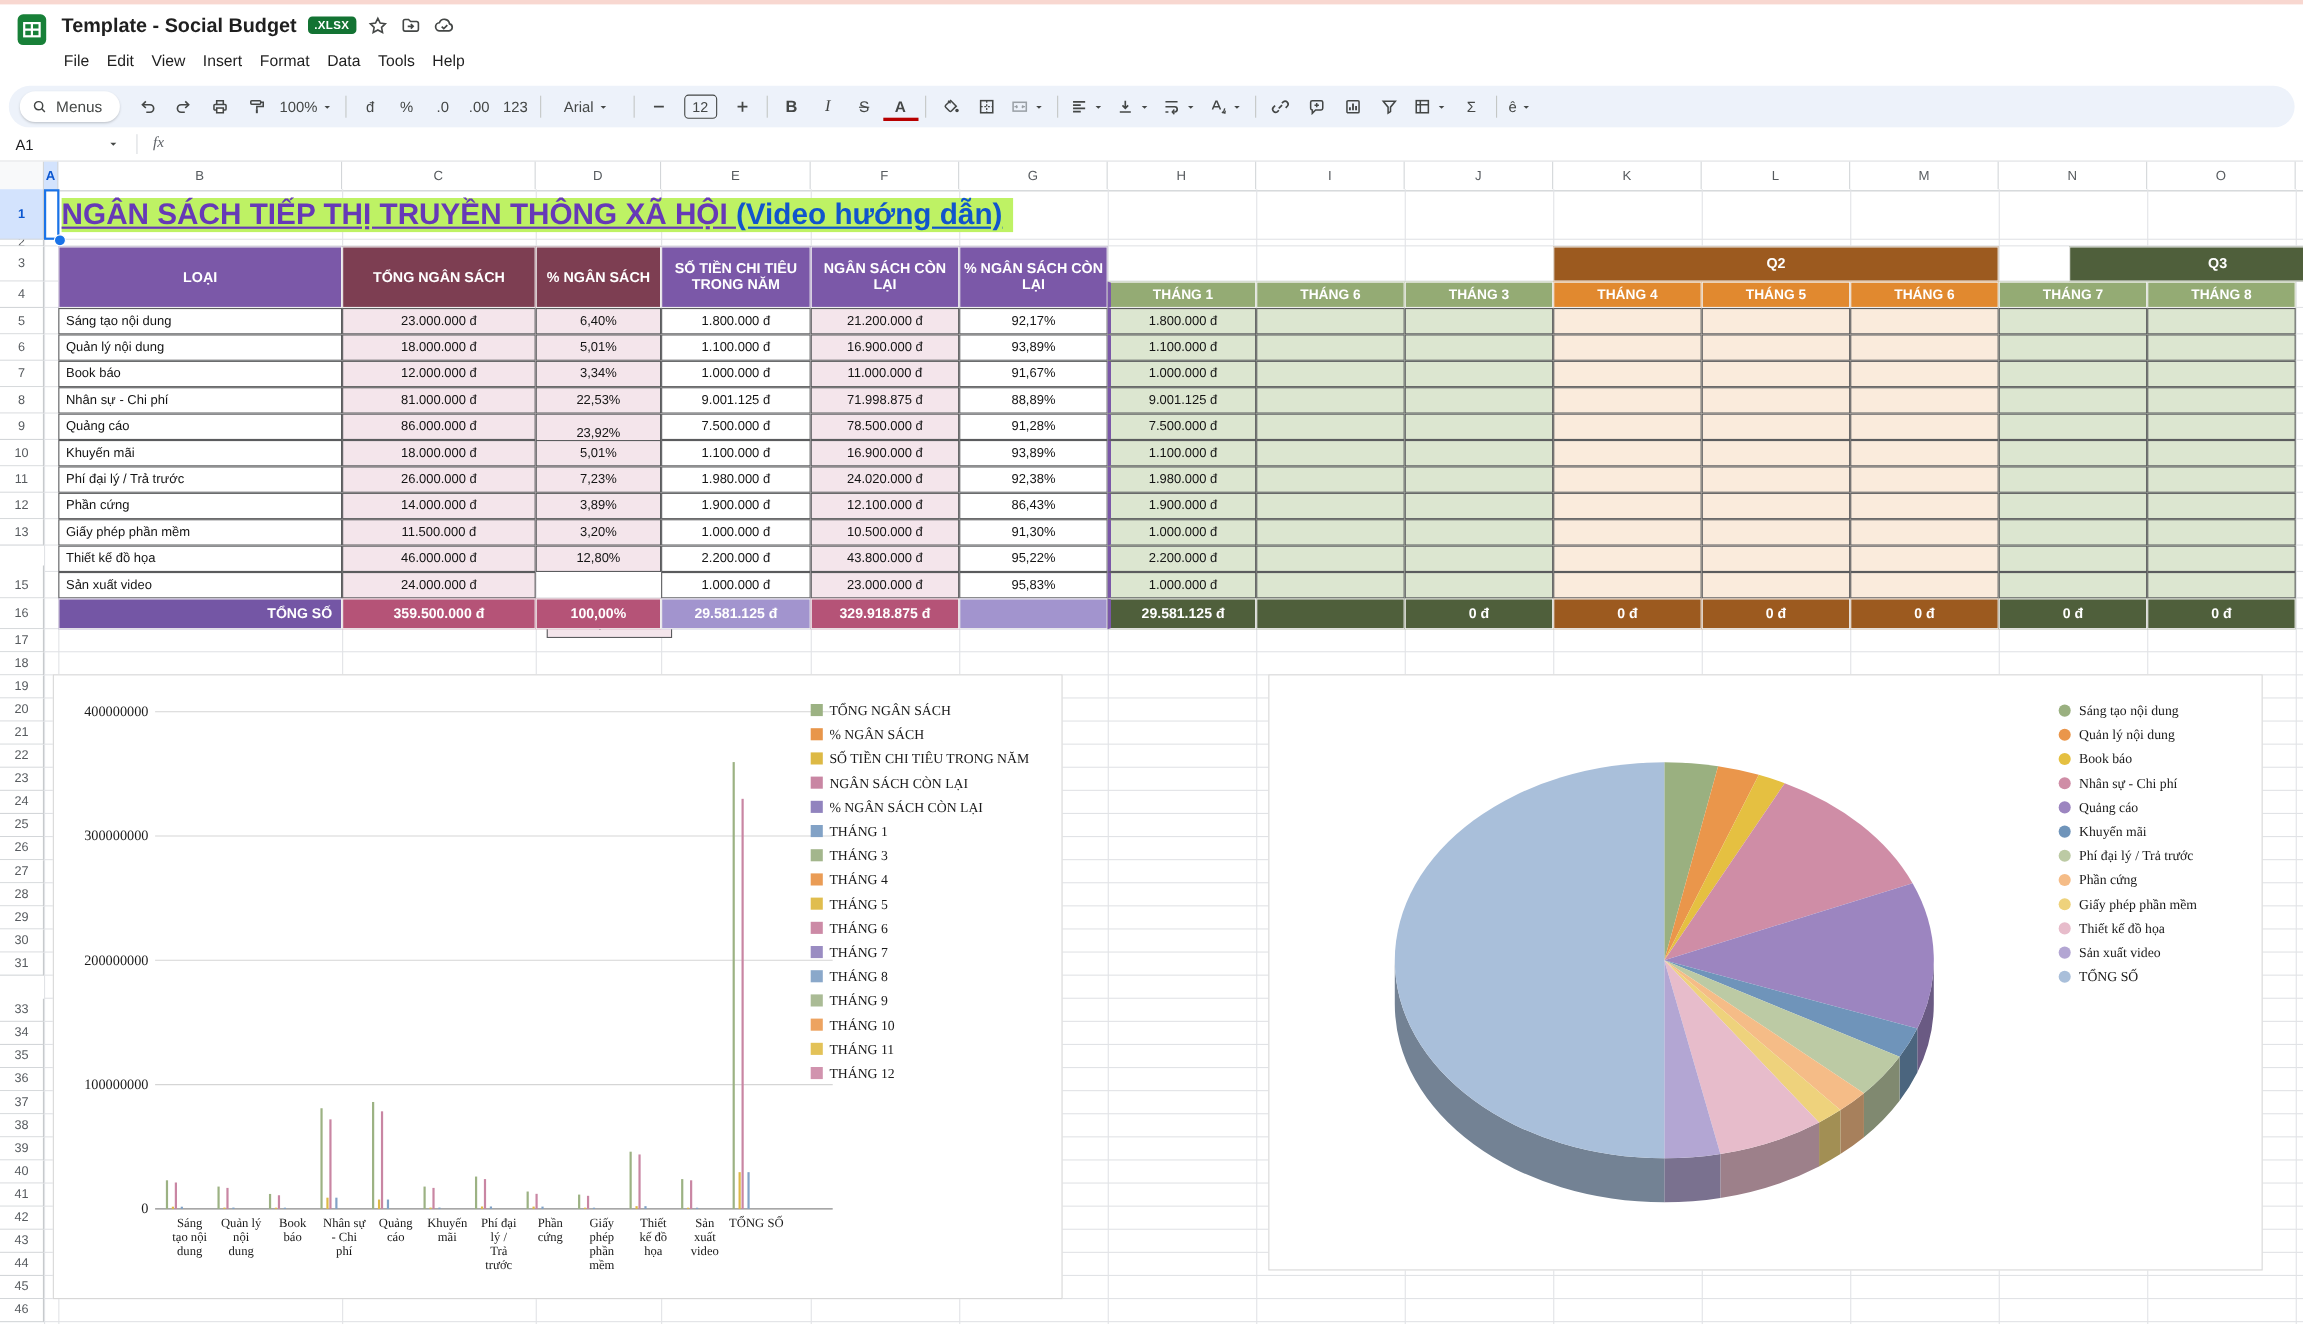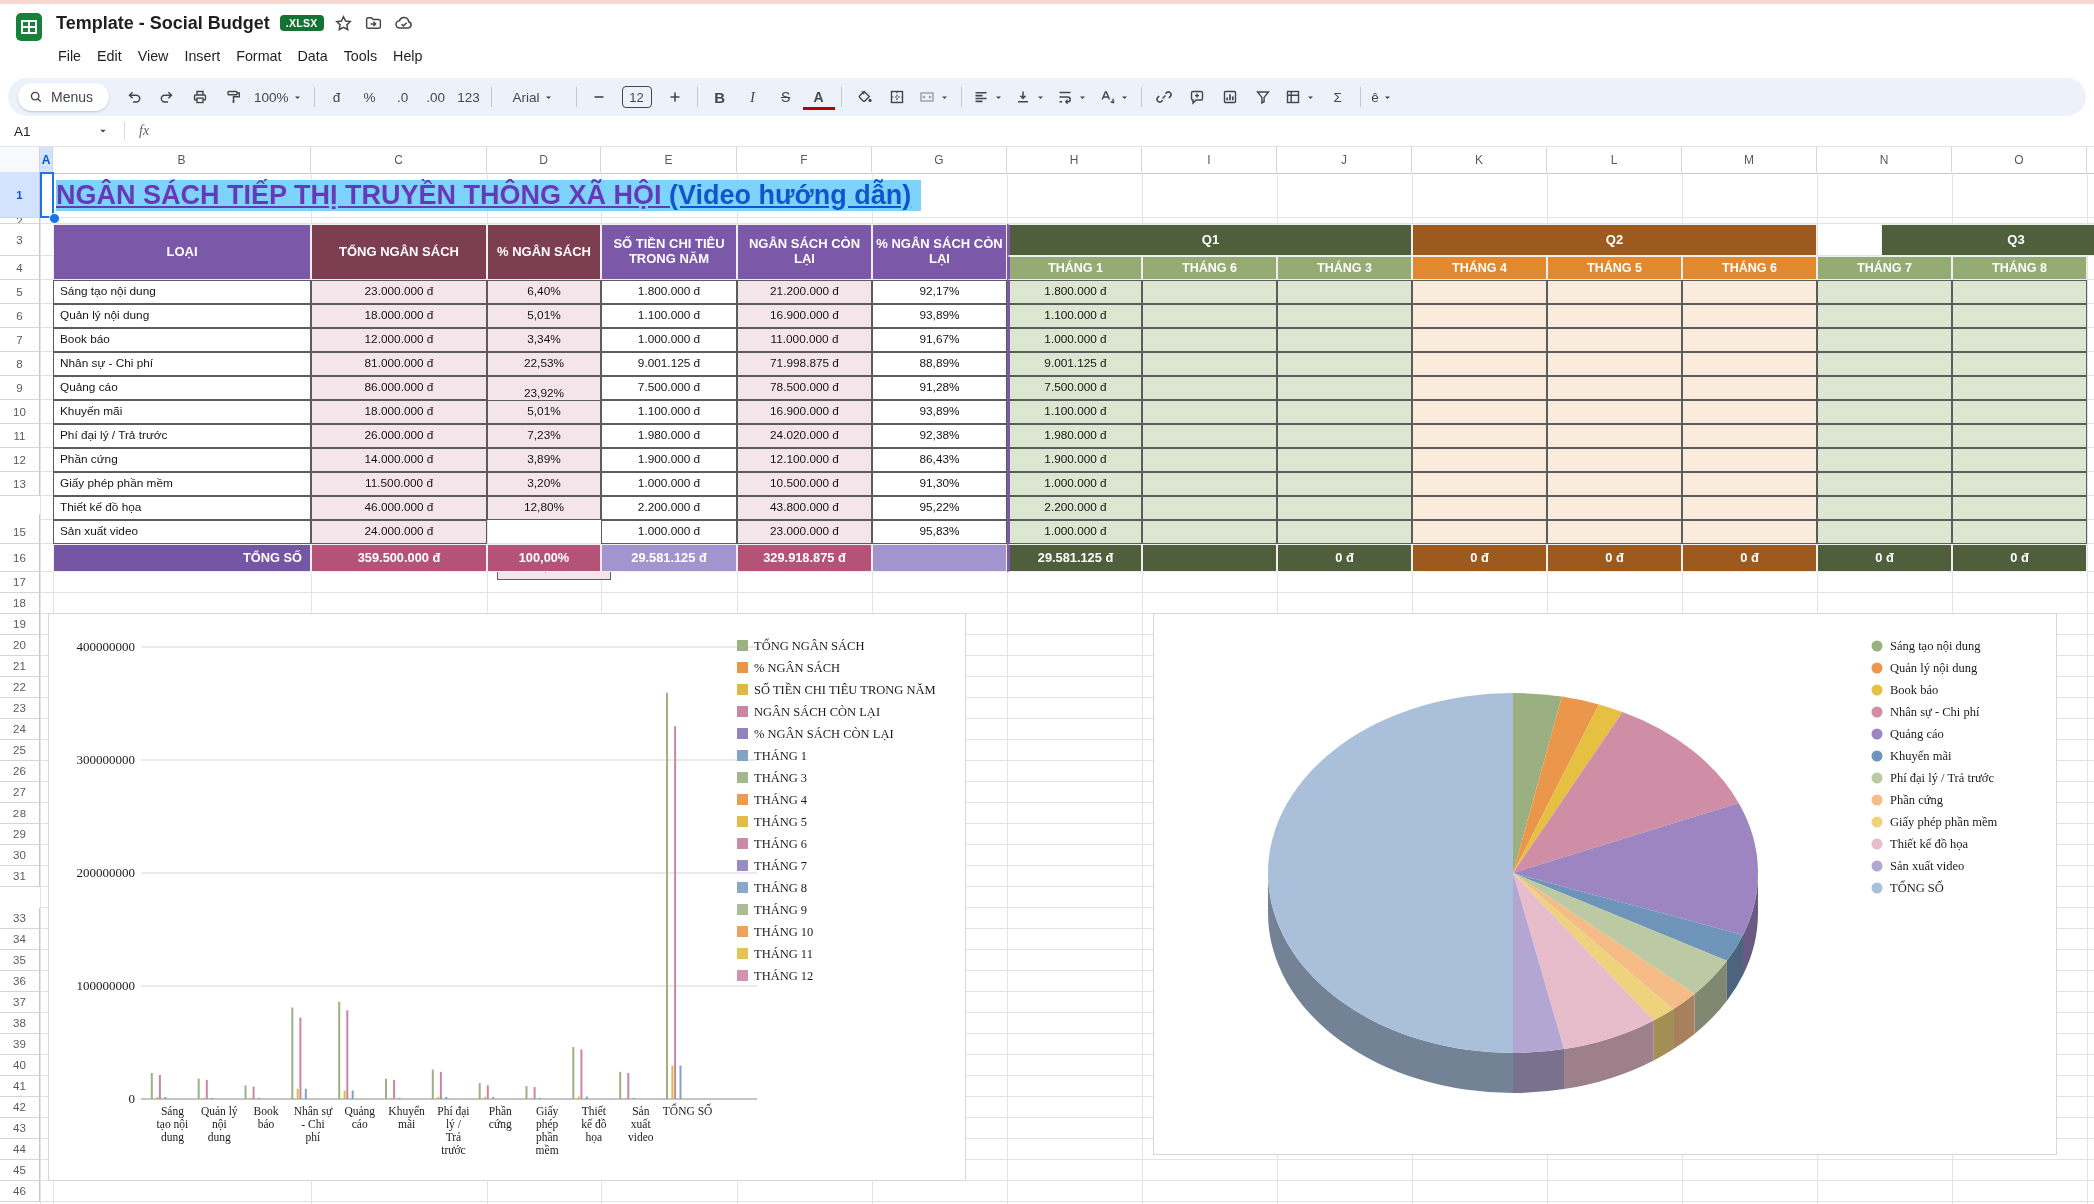--- a/index.html
+++ b/index.html
@@ -42,21 +42,21 @@
            font-size:12px;color:#575b5f;border-right:1px solid #d3d6d9;box-sizing:border-box;}
   .colhead.sel{background:#d3e3fd;color:#0b57d0;font-weight:700;}
   .rowhead{position:absolute;left:0;width:40px;display:flex;align-items:center;justify-content:center;
            font-size:11.5px;color:#575b5f;border-bottom:1px solid #d3d6d9;border-right:1px solid #c7cacd;
            box-sizing:border-box;overflow:hidden;background:#fff;}
   .rowhead.sel{background:#d3e3fd;color:#0b57d0;font-weight:700;}
   .gridline{position:absolute;background:#e1e3e6;}
   .sel-rect{position:absolute;border:2px solid #1a73e8;box-sizing:border-box;}
   .sel-dot{position:absolute;width:9px;height:9px;border-radius:50%;background:#1a73e8;border:1.5px solid #fff;}
   
-  .sheet-title{position:absolute;left:56px;top:178px;background:#7dd3fc;white-space:nowrap;font-weight:700;
+  .sheet-title{position:absolute;left:56px;top:178px;background:#bef264;white-space:nowrap;font-weight:700;
                font-size:27px;padding-right:10px;}
   .sheet-title .t1{color:#6639b7;text-decoration:underline;}
   .sheet-title .t2{color:#1155cc;text-decoration:underline;}
   
   .tcell{position:absolute;box-sizing:border-box;display:flex;align-items:center;justify-content:center;
          font-size:11.8px;color:#141414;border:1px solid #5b5c5e;text-align:center;line-height:1.12;overflow:hidden;}
   .tcell.hdr{color:#fff;font-weight:700;font-size:13px;border:1px solid #efefef;}
   .tcell.mhdr{color:#fff;font-weight:700;font-size:12.5px;border:1px solid #efefef;}
   .tcell.left{justify-content:flex-start;padding-left:6px;text-align:left;}
   .tcell.right{justify-content:flex-end;padding-right:8px;text-align:right;}
@@ -373,21 +373,21 @@
       <div class="rowhead" style="top: 421px; height: 21px;">18</div>
       <div class="rowhead" style="top: 442px; height: 21px;">19</div>
       <div class="rowhead" style="top: 463px; height: 21px;">20</div>
       <div class="rowhead" style="top: 484px; height: 21px;">21</div>
       <div class="rowhead" style="top: 505px; height: 21px;">22</div>
       <div class="rowhead" style="top: 526px; height: 21px;">23</div>
       <div class="rowhead" style="top: 547px; height: 21px;">24</div>
       <div class="rowhead" style="top: 568px; height: 21px;">25</div>
       <div class="rowhead" style="top: 589px; height: 21px;">26</div>
       <div class="rowhead" style="top: 610px; height: 21px;">27</div>
-      <div class="rowhead" style="top: 631px; height: 21px; font-family: Liberation Mono, monospace;">28</div>
+      <div class="rowhead" style="top: 631px; height: 21px;">28</div>
       <div class="rowhead" style="top: 652px; height: 21px;">29</div>
       <div class="rowhead" style="top: 673px; height: 21px;">30</div>
       <div class="rowhead" style="top: 694px; height: 21px;">31</div>
       <div class="rowhead" style="top: 746px; height: 21px; font-style: italic;">32</div>
       <div class="rowhead" style="top: 736px; height: 21px;">33</div>
       <div class="rowhead" style="top: 757px; height: 21px;">34</div>
       <div class="rowhead" style="top: 778px; height: 21px;">35</div>
       <div class="rowhead" style="top: 799px; height: 21px;">36</div>
       <div class="rowhead" style="top: 820px; height: 21px;">37</div>
       <div class="rowhead" style="top: 841px; height: 21px;">38</div>
@@ -466,21 +466,20 @@
       <div class="sheet-title" style="top:8px;left:56px;position:absolute;">
       <span class="t1">NGÂN SÁCH TIẾP THỊ TRUYỀN THÔNG XÃ HỘI </span><span class="t2">(Video hướng dẫn)</span>
     </div>
       <div style="position: absolute; left: 53px; top: 52px; width: 2034px; height: 348px;">
         <div class="tcell hdr" style="left: 0px; top: 0px; width: 258px; height: 56px; background: rgb(123, 88, 168);">LOẠI</div>
         <div class="tcell hdr" style="left: 258px; top: 0px; width: 176px; height: 56px; background: rgb(125, 62, 82);">TỔNG NGÂN SÁCH</div>
         <div class="tcell hdr" style="left: 434px; top: 0px; width: 114px; height: 56px; background: rgb(125, 62, 82);">% NGÂN SÁCH</div>
         <div class="tcell hdr" style="left: 548px; top: 0px; width: 136px; height: 56px; background: rgb(123, 88, 168);">SỐ TIỀN CHI TIÊU TRONG NĂM</div>
         <div class="tcell hdr" style="left: 684px; top: 0px; width: 135px; height: 56px; background: rgb(123, 88, 168);">NGÂN SÁCH CÒN LẠI</div>
         <div class="tcell hdr" style="left: 819px; top: 0px; width: 135px; height: 56px; background: rgb(123, 88, 168);">% NGÂN SÁCH CÒN LẠI</div>
-        <div class="tcell hdr" style="left: 954px; top: 0px; width: 405px; height: 32px; background: rgb(79, 95, 59); border-left: 3px solid rgb(123, 88, 168);">Q1</div>
         <div class="tcell mhdr" style="left: 954px; top: 32px; width: 135px; height: 24px; background: rgb(148, 171, 116); border-left: 3px solid rgb(123, 88, 168);">THÁNG 1</div>
         <div class="tcell mhdr" style="left: 1089px; top: 32px; width: 135px; height: 24px; background: rgb(148, 171, 116);">THÁNG 6</div>
         <div class="tcell mhdr" style="left: 1224px; top: 32px; width: 135px; height: 24px; background: rgb(148, 171, 116);">THÁNG 3</div>
         <div class="tcell hdr" style="left: 1359px; top: 0px; width: 405px; height: 32px; background: rgb(156, 90, 31);">Q2</div>
         <div class="tcell mhdr" style="left: 1359px; top: 32px; width: 135px; height: 24px; background: rgb(225, 137, 47);">THÁNG 4</div>
         <div class="tcell mhdr" style="left: 1494px; top: 32px; width: 135px; height: 24px; background: rgb(225, 137, 47);">THÁNG 5</div>
         <div class="tcell mhdr" style="left: 1629px; top: 32px; width: 135px; height: 24px; background: rgb(225, 137, 47);">THÁNG 6</div>
         <div class="tcell hdr" style="left: 1828px; top: 0px; width: 270px; height: 32px; background: rgb(79, 95, 59);">Q3</div>
         <div class="tcell mhdr" style="left: 1764px; top: 32px; width: 135px; height: 24px; background: rgb(148, 171, 116);">THÁNG 7</div>
         <div class="tcell mhdr" style="left: 1899px; top: 32px; width: 135px; height: 24px; background: rgb(148, 171, 116);">THÁNG 8</div>

